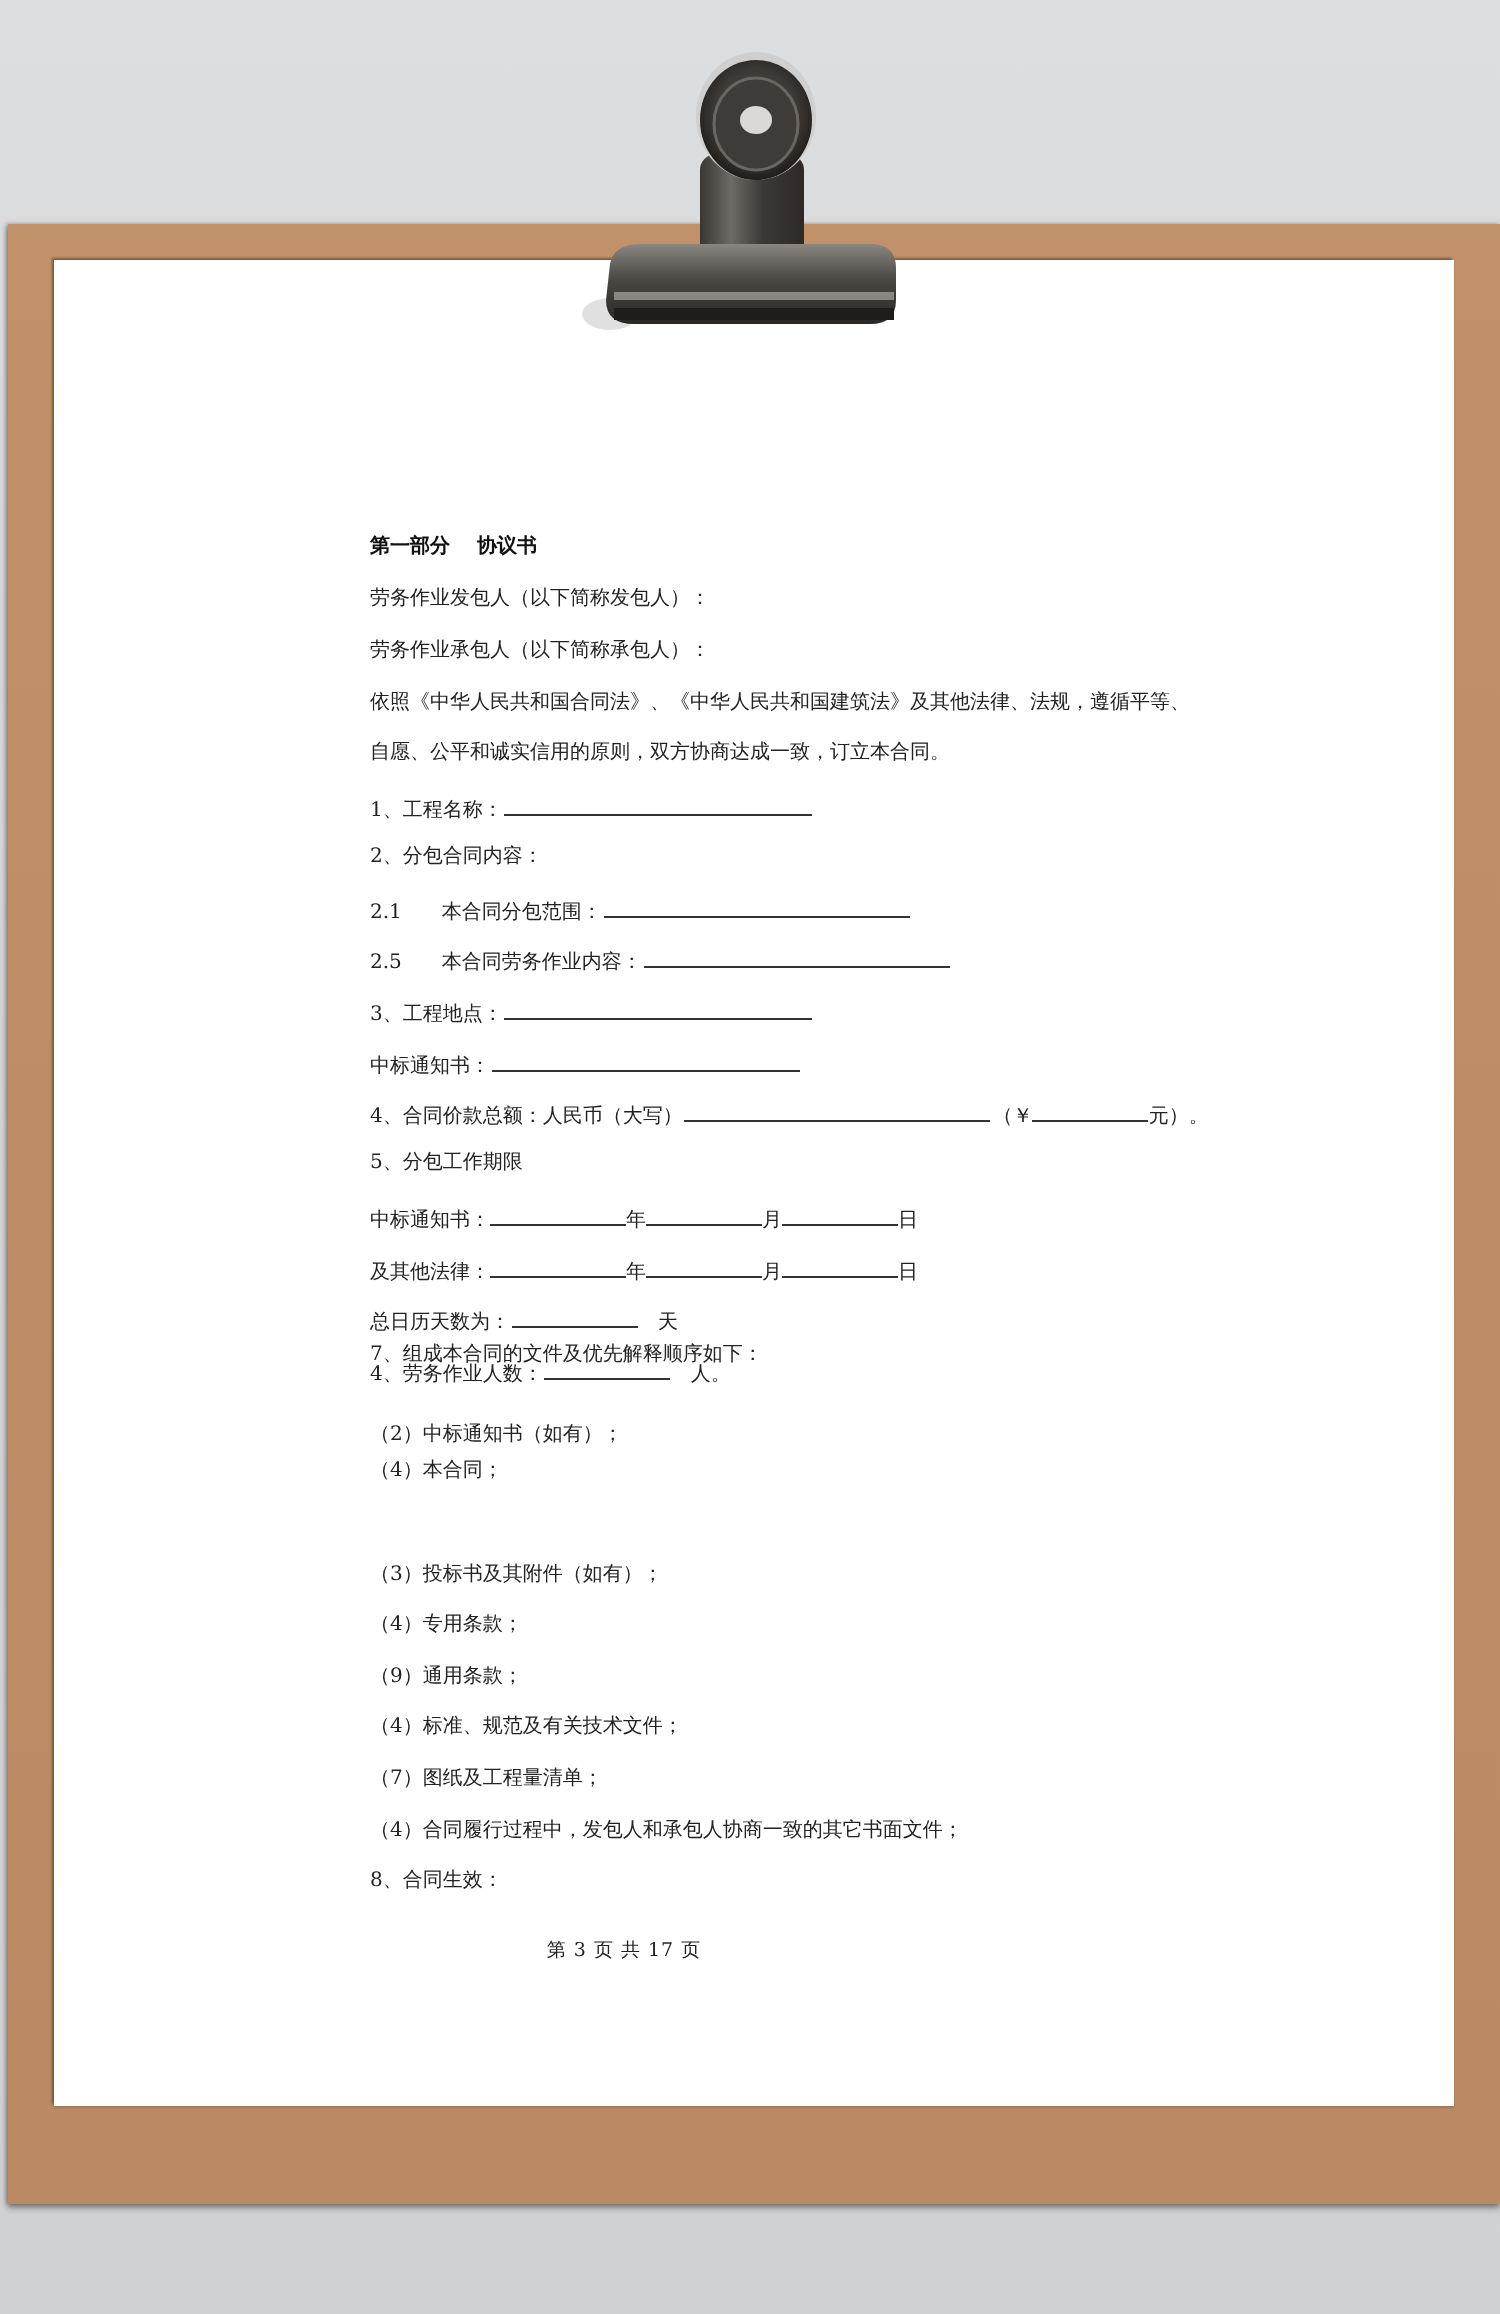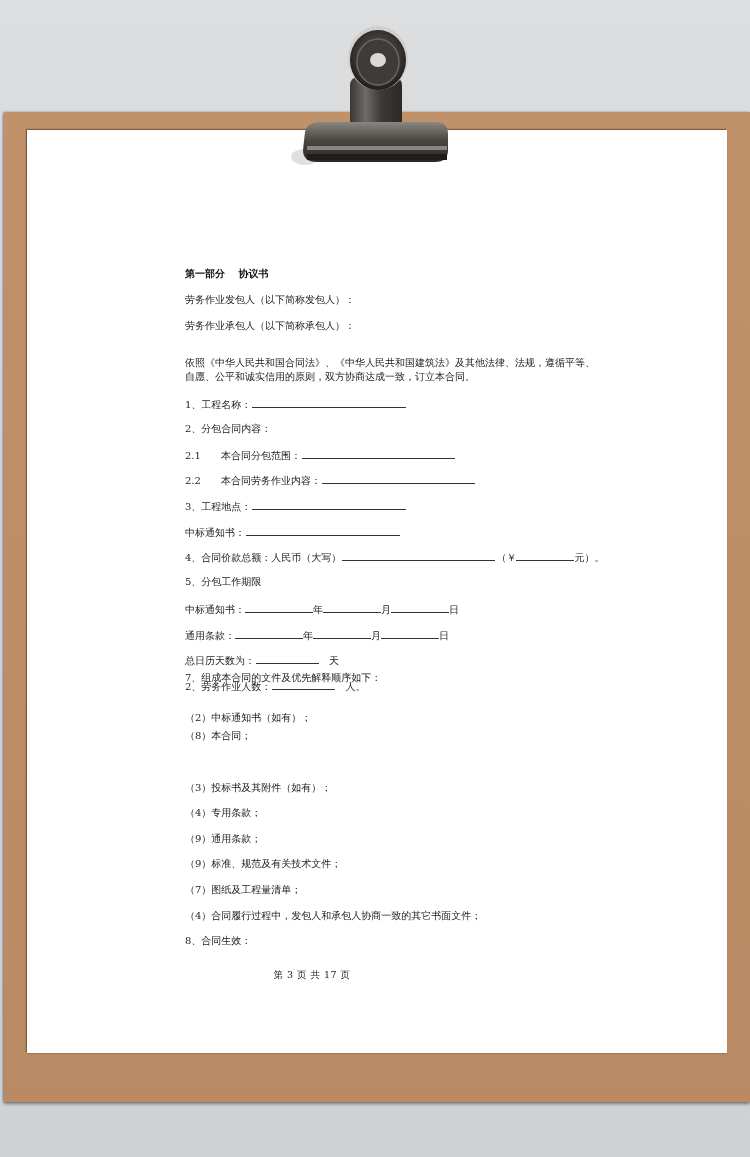--- a/index.html
+++ b/index.html
@@ -65,59 +65,59 @@
   <ellipse cx="93" cy="40" rx="21" ry="23" fill="#3f3b38" stroke="#6a6662" stroke-width="1.5"></ellipse>
   <ellipse cx="93" cy="38" rx="8" ry="7" fill="#dad9d6"></ellipse>
   <path d="M20 110 Q22 100 35 100 L150 100 Q163 100 163 112 L163 128 Q163 140 150 140 L32 140 Q18 140 18 128 Z" fill="url(#metal)"></path>
   <rect x="22" y="124" width="140" height="4" fill="#a9a6a2" opacity="0.7"></rect>
   <rect x="22" y="132" width="140" height="6" fill="#1f1c1a"></rect>
 </svg>
 
 <div class="line bold" style="top:267px;">第一部分　 协议书</div>
 <div class="line" style="top:293px;">劳务作业发包人（以下简称发包人）：</div>
 <div class="line" style="top:319px;">劳务作业承包人（以下简称承包人）：</div>
-<div class="line" style="top:356px;">依照《中华人民共和国合同法》、《中华人民共和国建筑法》及其他法律、法规，遵循平等、</div>
+<div class="line" style="top:345px;">依照《中华人民共和国合同法》、《中华人民共和国建筑法》及其他法律、法规，遵循平等、</div>
 <div class="line" style="top:370px;">自愿、公平和诚实信用的原则，双方协商达成一致，订立本合同。</div>
 
 <div class="line" style="top:396px;">
   <span>1、工程名称：</span><span class="blank" style="width:154px;"></span>
 </div>
 <div class="line" style="top:422px;">2、分包合同内容：</div>
 <div class="line" style="top:447px;">
   <span>2.1</span><span style="display:inline-block;width:20px;"></span><span>本合同分包范围：</span><span class="blank" style="width:153px;"></span>
 </div>
 <div class="line" style="top:472px;">
-  <span>2.2</span><span style="display:inline-block;width:20px;"></span><span>本合同劳务作业内容：</span><span class="blank" style="width:153px;"></span>
+  <span>2.5</span><span style="display:inline-block;width:20px;"></span><span>本合同劳务作业内容：</span><span class="blank" style="width:153px;"></span>
 </div>
 <div class="line" style="top:498px;">
   <span>3、工程地点：</span><span class="blank" style="width:154px;"></span>
 </div>
 <div class="line" style="top:524px;">
   <span>中标通知书：</span><span class="blank" style="width:154px;"></span>
 </div>
 <div class="line" style="top:549px;">
   <span>4、合同价款总额：人民币（大写）</span><span class="blank" style="width:153px;"></span><span>（￥</span><span class="blank" style="width:58px;margin:0;"></span><span>元）。</span>
 </div>
 <div class="line" style="top:575px;">5、分包工作期限</div>
 <div class="line" style="top:601px;">
   <span>中标通知书：</span><span class="blank" style="width:68px;margin:0;"></span><span>年</span><span class="blank" style="width:58px;margin:0;"></span><span>月</span><span class="blank" style="width:58px;margin:0;"></span><span>日</span>
 </div>
 <div class="line" style="top:627px;">
-  <span>通用条款：</span><span class="blank" style="width:68px;margin:0;"></span><span>年</span><span class="blank" style="width:58px;margin:0;"></span><span>月</span><span class="blank" style="width:58px;margin:0;"></span><span>日</span>
+  <span>及其他法律：</span><span class="blank" style="width:68px;margin:0;"></span><span>年</span><span class="blank" style="width:58px;margin:0;"></span><span>月</span><span class="blank" style="width:58px;margin:0;"></span><span>日</span>
 </div>
 <div class="line" style="top:652px;">
   <span>总日历天数为：</span><span class="blank" style="width:63px;"></span><span style="display:inline-block;width:9px;"></span><span>天</span>
 </div>
 <div class="line" style="top:678px;">
-  <span>2、劳务作业人数：</span><span class="blank" style="width:63px;"></span><span style="display:inline-block;width:9px;"></span><span>人。</span>
+  <span>4、劳务作业人数：</span><span class="blank" style="width:63px;"></span><span style="display:inline-block;width:9px;"></span><span>人。</span>
 </div>
 <div class="line" style="top:671px;">7、组成本合同的文件及优先解释顺序如下：</div>
-<div class="line" style="top:729px;">（8）本合同；</div>
+<div class="line" style="top:729px;">（4）本合同；</div>
 <div class="line" style="top:711px;">（2）中标通知书（如有）；</div>
 <div class="line" style="top:781px;">（3）投标书及其附件（如有）；</div>
 <div class="line" style="top:806px;">（4）专用条款；</div>
 <div class="line" style="top:832px;">（9）通用条款；</div>
-<div class="line" style="top:857px;">（9）标准、规范及有关技术文件；</div>
+<div class="line" style="top:857px;">（4）标准、规范及有关技术文件；</div>
 <div class="line" style="top:883px;">（7）图纸及工程量清单；</div>
 <div class="line" style="top:909px;">（4）合同履行过程中，发包人和承包人协商一致的其它书面文件；</div>
 <div class="line" style="top:934px;">8、合同生效：</div>
 
 <div class="footer">第 3 页 共 17 页</div>
 
 </body></html>

